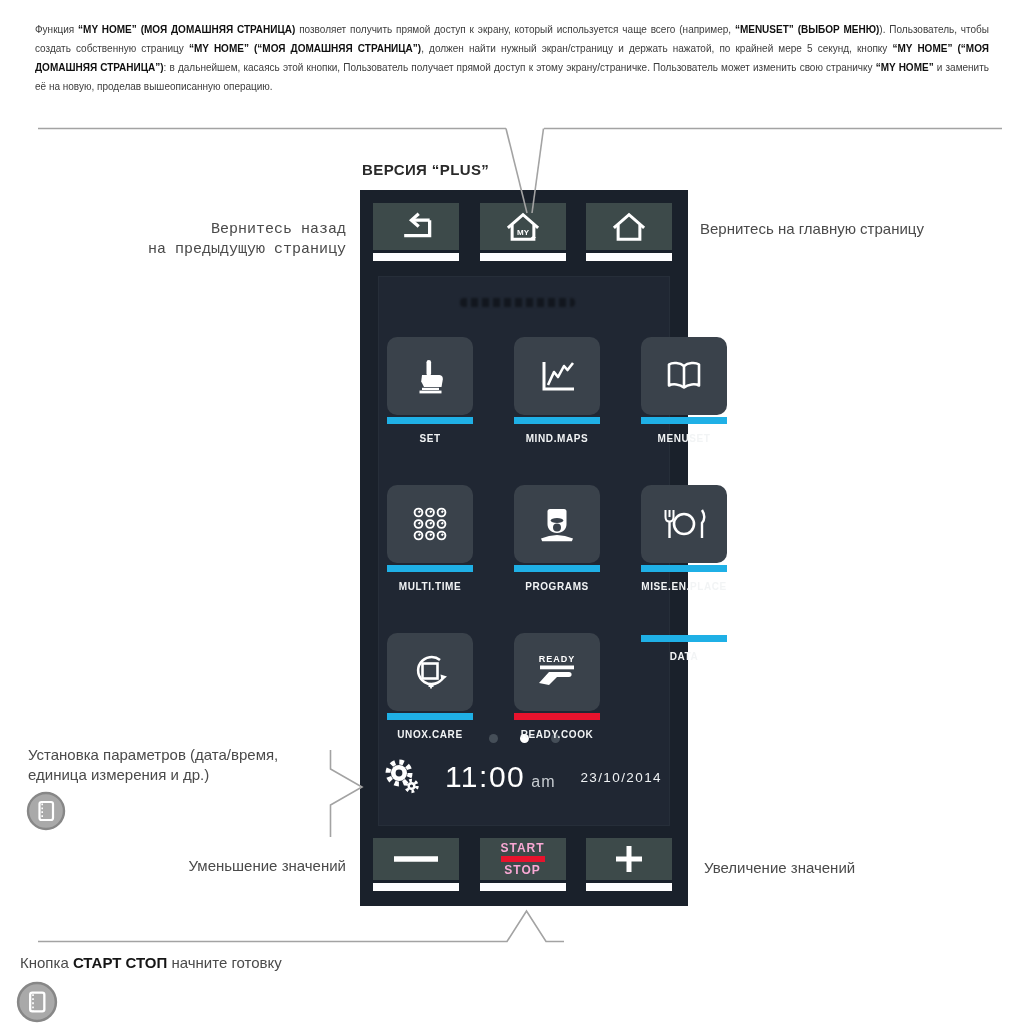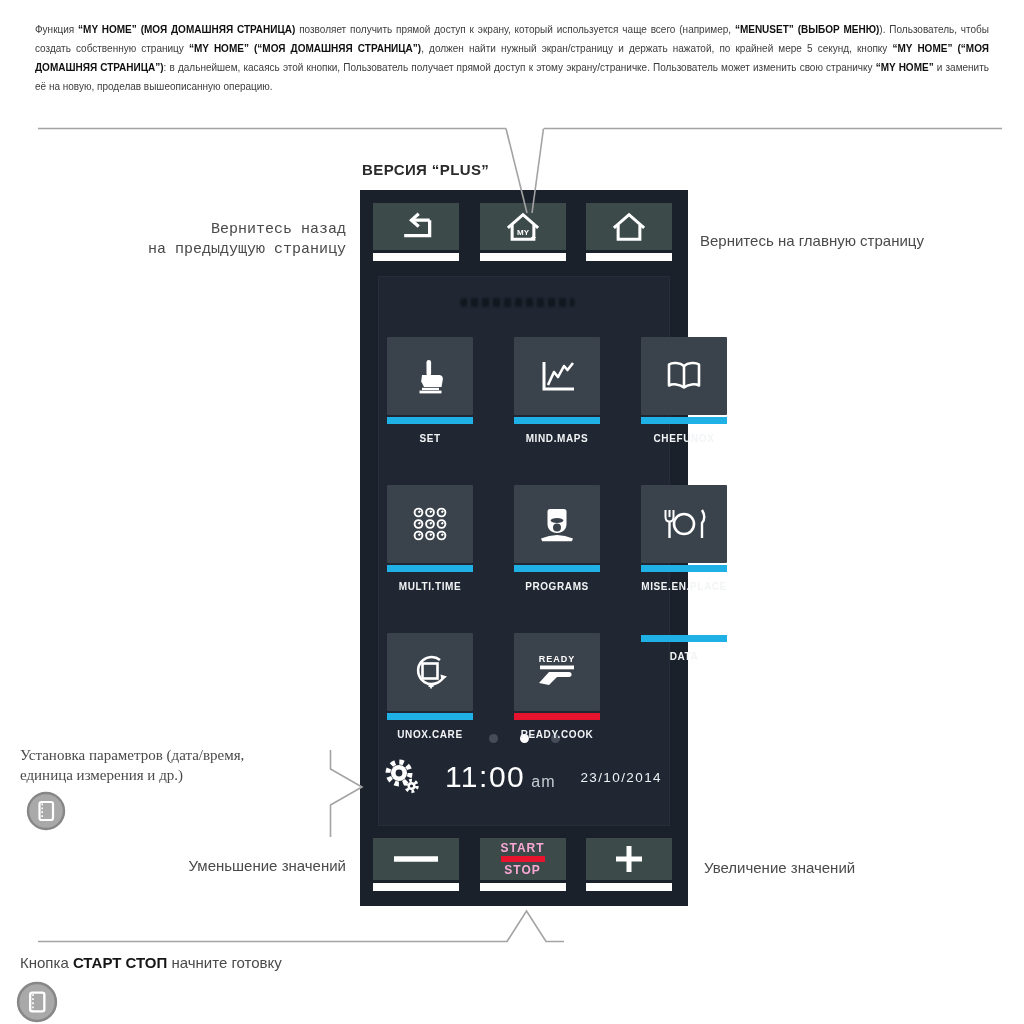--- a/index.html
+++ b/index.html
@@ -33,21 +33,21 @@
           justify-content:space-between;}
   .navbtn{width:86px;cursor:pointer;}
   .navbtn .face{height:47px;background:#3d4a4a;display:flex;
                 align-items:center;justify-content:center;}
   .navbtn .ubar{height:8px;background:#ffffff;margin-top:3px;}
 
   .grid{position:absolute;left:27px;right:27px;top:147px;
         display:grid;grid-template-columns:repeat(3,1fr);
         column-gap:8px;row-gap:21px;z-index:3;gap:41px;}
   .tile{width:86px;display:flex;flex-direction:column;align-items:center;cursor:pointer;}
-  .tile .face{width:86px;height:78px;background:#3a424b;border-radius:1px;
+  .tile .face{width:86px;height:78px;background:#3a424b;border-radius:10px;
               display:flex;align-items:center;justify-content:center;}
   .tile .bar{width:86px;height:7px;background:#1fb0e6;margin-top:2px;}
   .tile .bar.red{background:#e8132d;}
   .tile .lbl{margin-top:9px;font-size:10px;font-weight:700;letter-spacing:.6px;
              color:#f2f4f5;white-space:nowrap;}
 
   .dots{position:absolute;left:0;right:0;top:544px;display:flex;gap:22px;
         justify-content:center;align-items:center;}
   .dot{width:9px;height:9px;border-radius:50%;background:#454e58;cursor:pointer;}
   .dot.active{background:#ffffff;}
@@ -64,22 +64,22 @@
   .botbtn{width:86px;cursor:pointer;}
   .botbtn .face{height:42px;background:#3d4a4a;display:flex;flex-direction:column;
                 align-items:center;justify-content:center;}
   .botbtn .ubar{height:8px;background:#fff;margin-top:3px;}
   .ss-txt{font-size:12px;font-weight:700;letter-spacing:1px;color:#f9a8d4;line-height:12px;}
   .ss-bar{width:44px;height:6px;background:#e8132d;margin:2px 0;}
 
   
   .note{position:absolute;font-size:15px;color:#4a4a4a;line-height:20px;z-index:4;}
   .n-back{top:220px;left:60px;width:286px;text-align:right;font-family:Liberation Mono, monospace;}
-  .n-home{top:231px;left:700px;}
-  .n-params{top:745px;left:20px;font-family:Liberation Serif, serif;}
+  .n-home{top:219px;left:700px;}
+  .n-params{top:745px;left:28px;}
   .n-decrease{top:856px;left:145px;width:201px;text-align:right;}
   .n-increase{top:858px;left:704px;}
   .n-start{top:953px;left:20px;}
   .note b{color:#161616;}
   .docicon{position:absolute;z-index:4;}
   .doc1{left:26px;top:791px;}
   .doc2{left:16px;top:981px;}
 </style>
 </head>
 <body>
@@ -165,21 +165,21 @@
       </div>
 
       <div class="tile">
         <div class="face">
           <svg width="44" height="34" viewBox="0 0 44 34" fill="none" stroke="#fff" stroke-width="2.6" stroke-linejoin="round">
             <path d="M22 7 C18 3.5 10.5 3 7 5.5 V26.5 C10.5 24.5 18 25 22 28.5 C26 25 33.5 24.5 37 26.5 V5.5 C33.5 3 26 3.5 22 7 Z"></path>
             <path d="M22 7 V28.5"></path>
           </svg>
         </div>
         <div class="bar"></div>
-        <div class="lbl">CHEFUNOX</div>
+        <div class="lbl">MENUSET</div>
       </div>
 
       <div class="tile">
         <div class="face">
           <svg width="40" height="40" viewBox="0 0 40 40" fill="none" stroke="#fff" stroke-width="1.9">
             <circle cx="8.5" cy="8.5" r="3.9"></circle>
               <path d="M8.5 8.5 l1.7 -1.7"></path>
             <circle cx="20" cy="8.5" r="3.9"></circle>
               <path d="M20 8.5 l1.7 -1.7"></path>
             <circle cx="31.5" cy="8.5" r="3.9"></circle>

